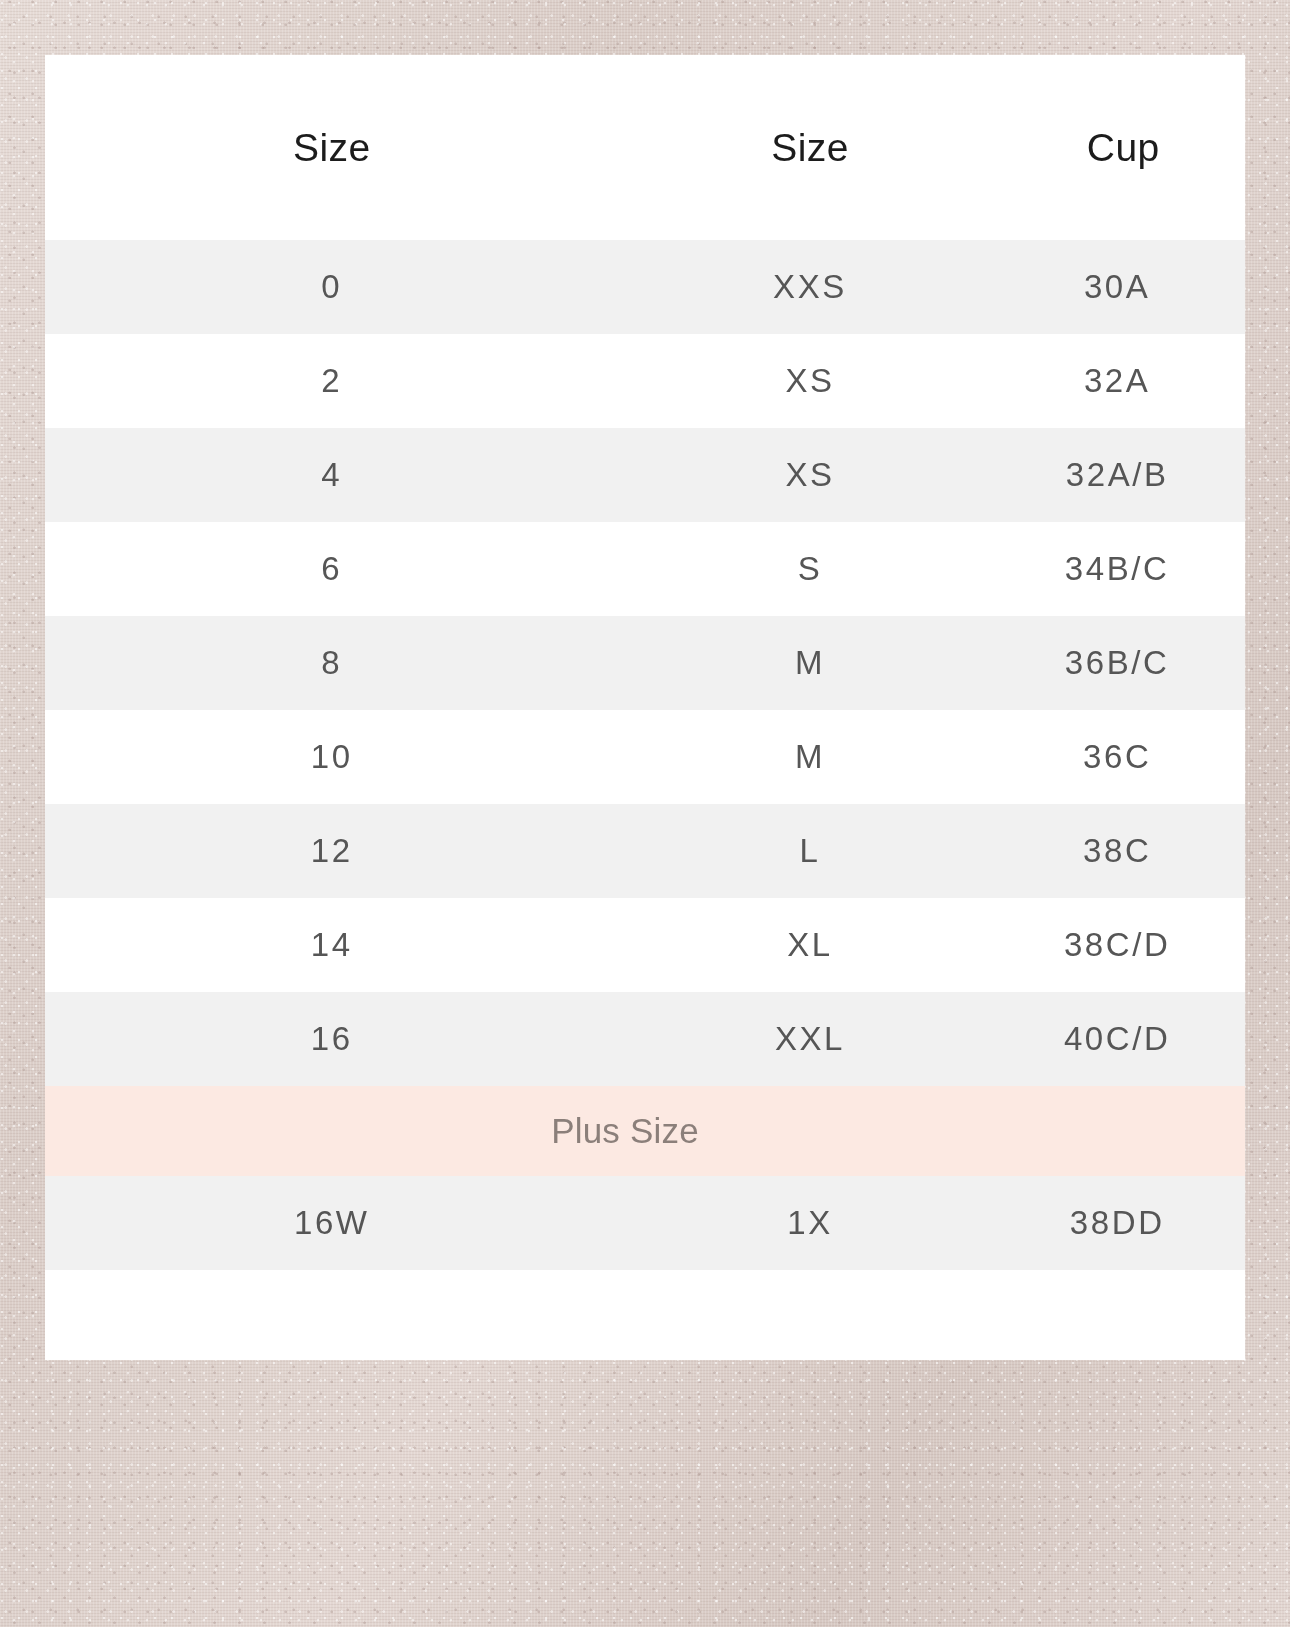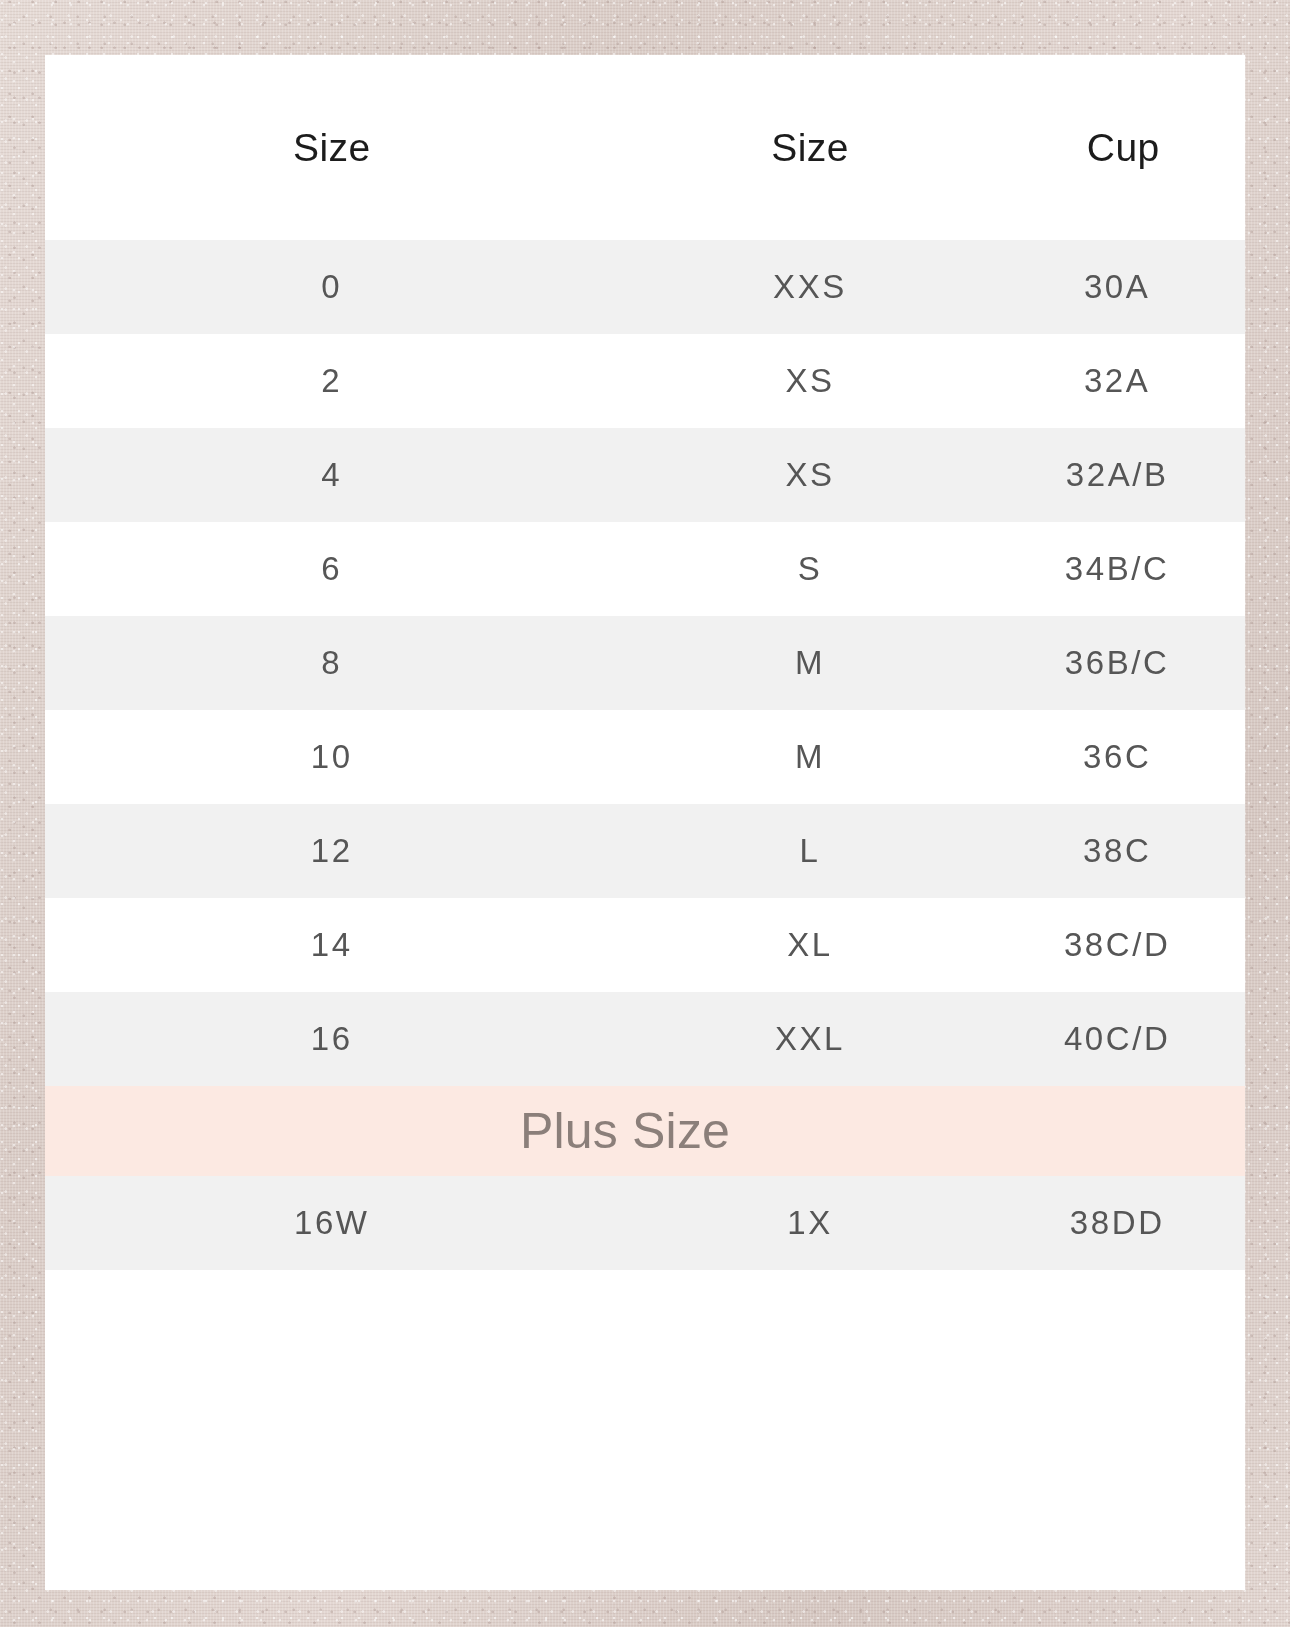--- a/index.html
+++ b/index.html
@@ -37,21 +37,21 @@
       27px 27px, 21px 21px, 25px 25px,
       3px 3px, 3px 3px, 100% 100%;
   }
 
   
   #card {
     position: absolute;
     left: 45px;
     top: 55px;
     width: 1200px;
-    height: 1535px;
+    height: 1305px;
     background: #ffffff;
     overflow: hidden;
   }
 
   
   table.size-table {
     width: 100%;
     border-collapse: collapse;
     table-layout: fixed;
   }
@@ -97,21 +97,21 @@
   tr.section-row td {
     height: 90px;
     background: #fce9e2;
     text-align: center;
     vertical-align: middle;
     padding: 0;
   }
 
   tr.section-row .section-label {
     color: #8b7f7a;
-    font-size: 50px;
+    font-size: 35px;
     font-weight: 400;
     letter-spacing: 0.2px;
     display: inline-block;
     transform: translateX(-20px);
   }
 </style>
 </head>
 <body>
 
 <div id="backdrop"></div>

